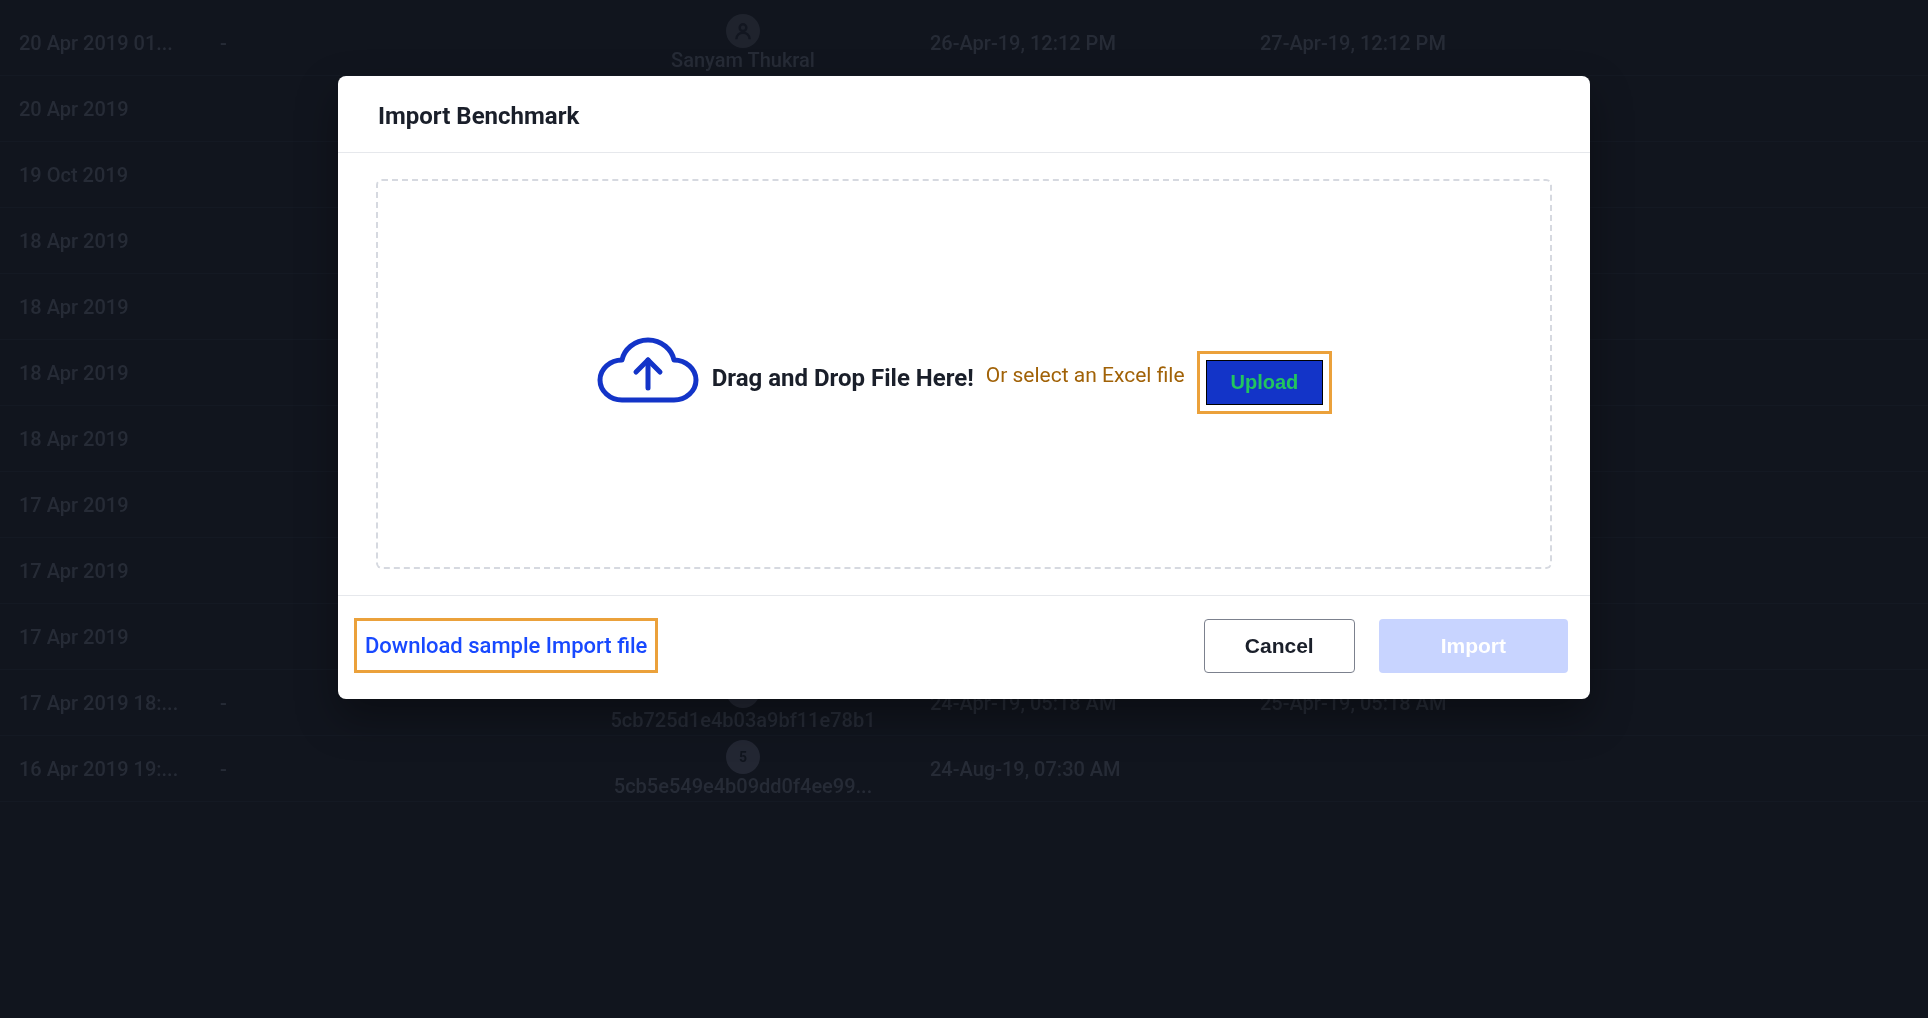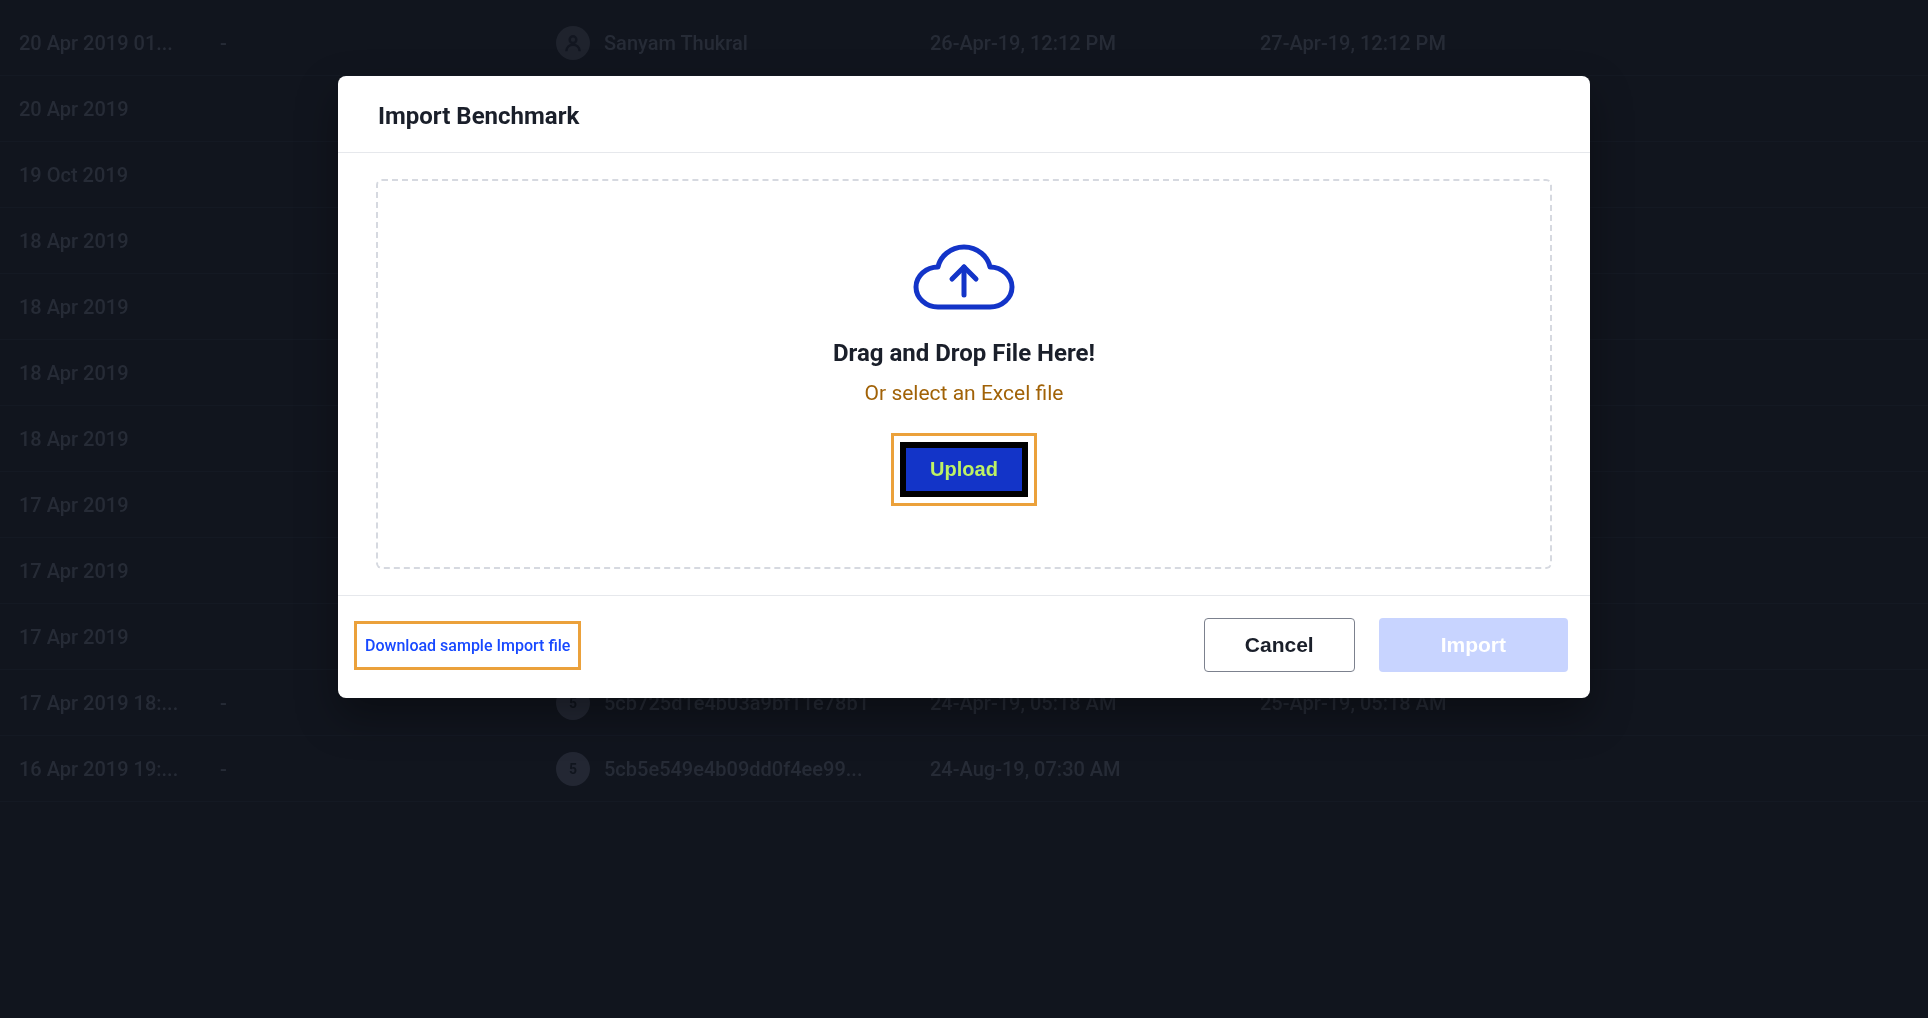--- a/index.html
+++ b/index.html
@@ -22,21 +22,21 @@
       display: flex;
       align-items: center;
       height: 66px;
       border-bottom: 1px solid #232836;
       font-size: 20px;
       color: #4a5160;
       font-weight: 500;
     }
     .bg-col1 { width: 210px; padding-left: 19px; white-space: nowrap; overflow: hidden; text-overflow: ellipsis; }
     .bg-col2 { width: 340px; padding-left: 10px; }
-    .bg-col3 { width: 380px; display: flex; align-items: center; gap: 14px; padding-left: 6px; }
+    .bg-col3 { width: 380px; display: flex; align-items: center; padding-left: 6px; flex-direction: column; }
     .bg-col4 { width: 330px; }
     .bg-col5 { flex: 1; }
     .avatar {
       width: 34px; height: 34px;
       border-radius: 50%;
       background: #3a3f4d;
       display: inline-flex;
       align-items: center;
       justify-content: center;
       font-size: 14px;
@@ -80,21 +80,21 @@
     }
     .modal-body {
       padding: 26px 38px 26px 38px;
       border-bottom: 1px solid #e6e8ec;
     }
     .dropzone {
       border: 2px dashed #d6d9e0;
       border-radius: 6px;
       height: 390px;
       display: flex;
-      flex-direction: column;
+      flex-direction: row;
       align-items: center;
       justify-content: center;
       gap: 12px;
     }
     .cloud-icon { color: #1334c8; }
     .drop-title {
       font-size: 24px;
       font-weight: 700;
       color: #1a1f2a;
       margin-top: 8px;
@@ -104,41 +104,41 @@
       color: #a16207;
       margin-top: 2px;
     }
     .upload-wrap {
       margin-top: 16px;
       padding: 6px;
       border: 3px solid #eba13b;
     }
     .btn-upload {
       background: #1334c8;
-      color: #bef264;
-      border: 6px solid #000000;
+      color: #22c55e;
+      border: 1px solid #000000;
       padding: 10px 24px;
       font-size: 20px;
       font-weight: 600;
       cursor: pointer;
     }
 
     .modal-footer {
       display: flex;
       align-items: center;
       justify-content: space-between;
       padding: 22px 22px 26px 16px;
     }
     .download-wrap {
       border: 3px solid #eba13b;
       padding: 12px 8px;
     }
     .link-download {
       color: #1849ff;
-      font-size: 16px;
+      font-size: 22px;
       font-weight: 500;
       text-decoration: none;
       cursor: pointer;
     }
     .footer-actions {
       display: flex;
       align-items: center;
       gap: 24px;
       justify-content: flex-end;
     }

